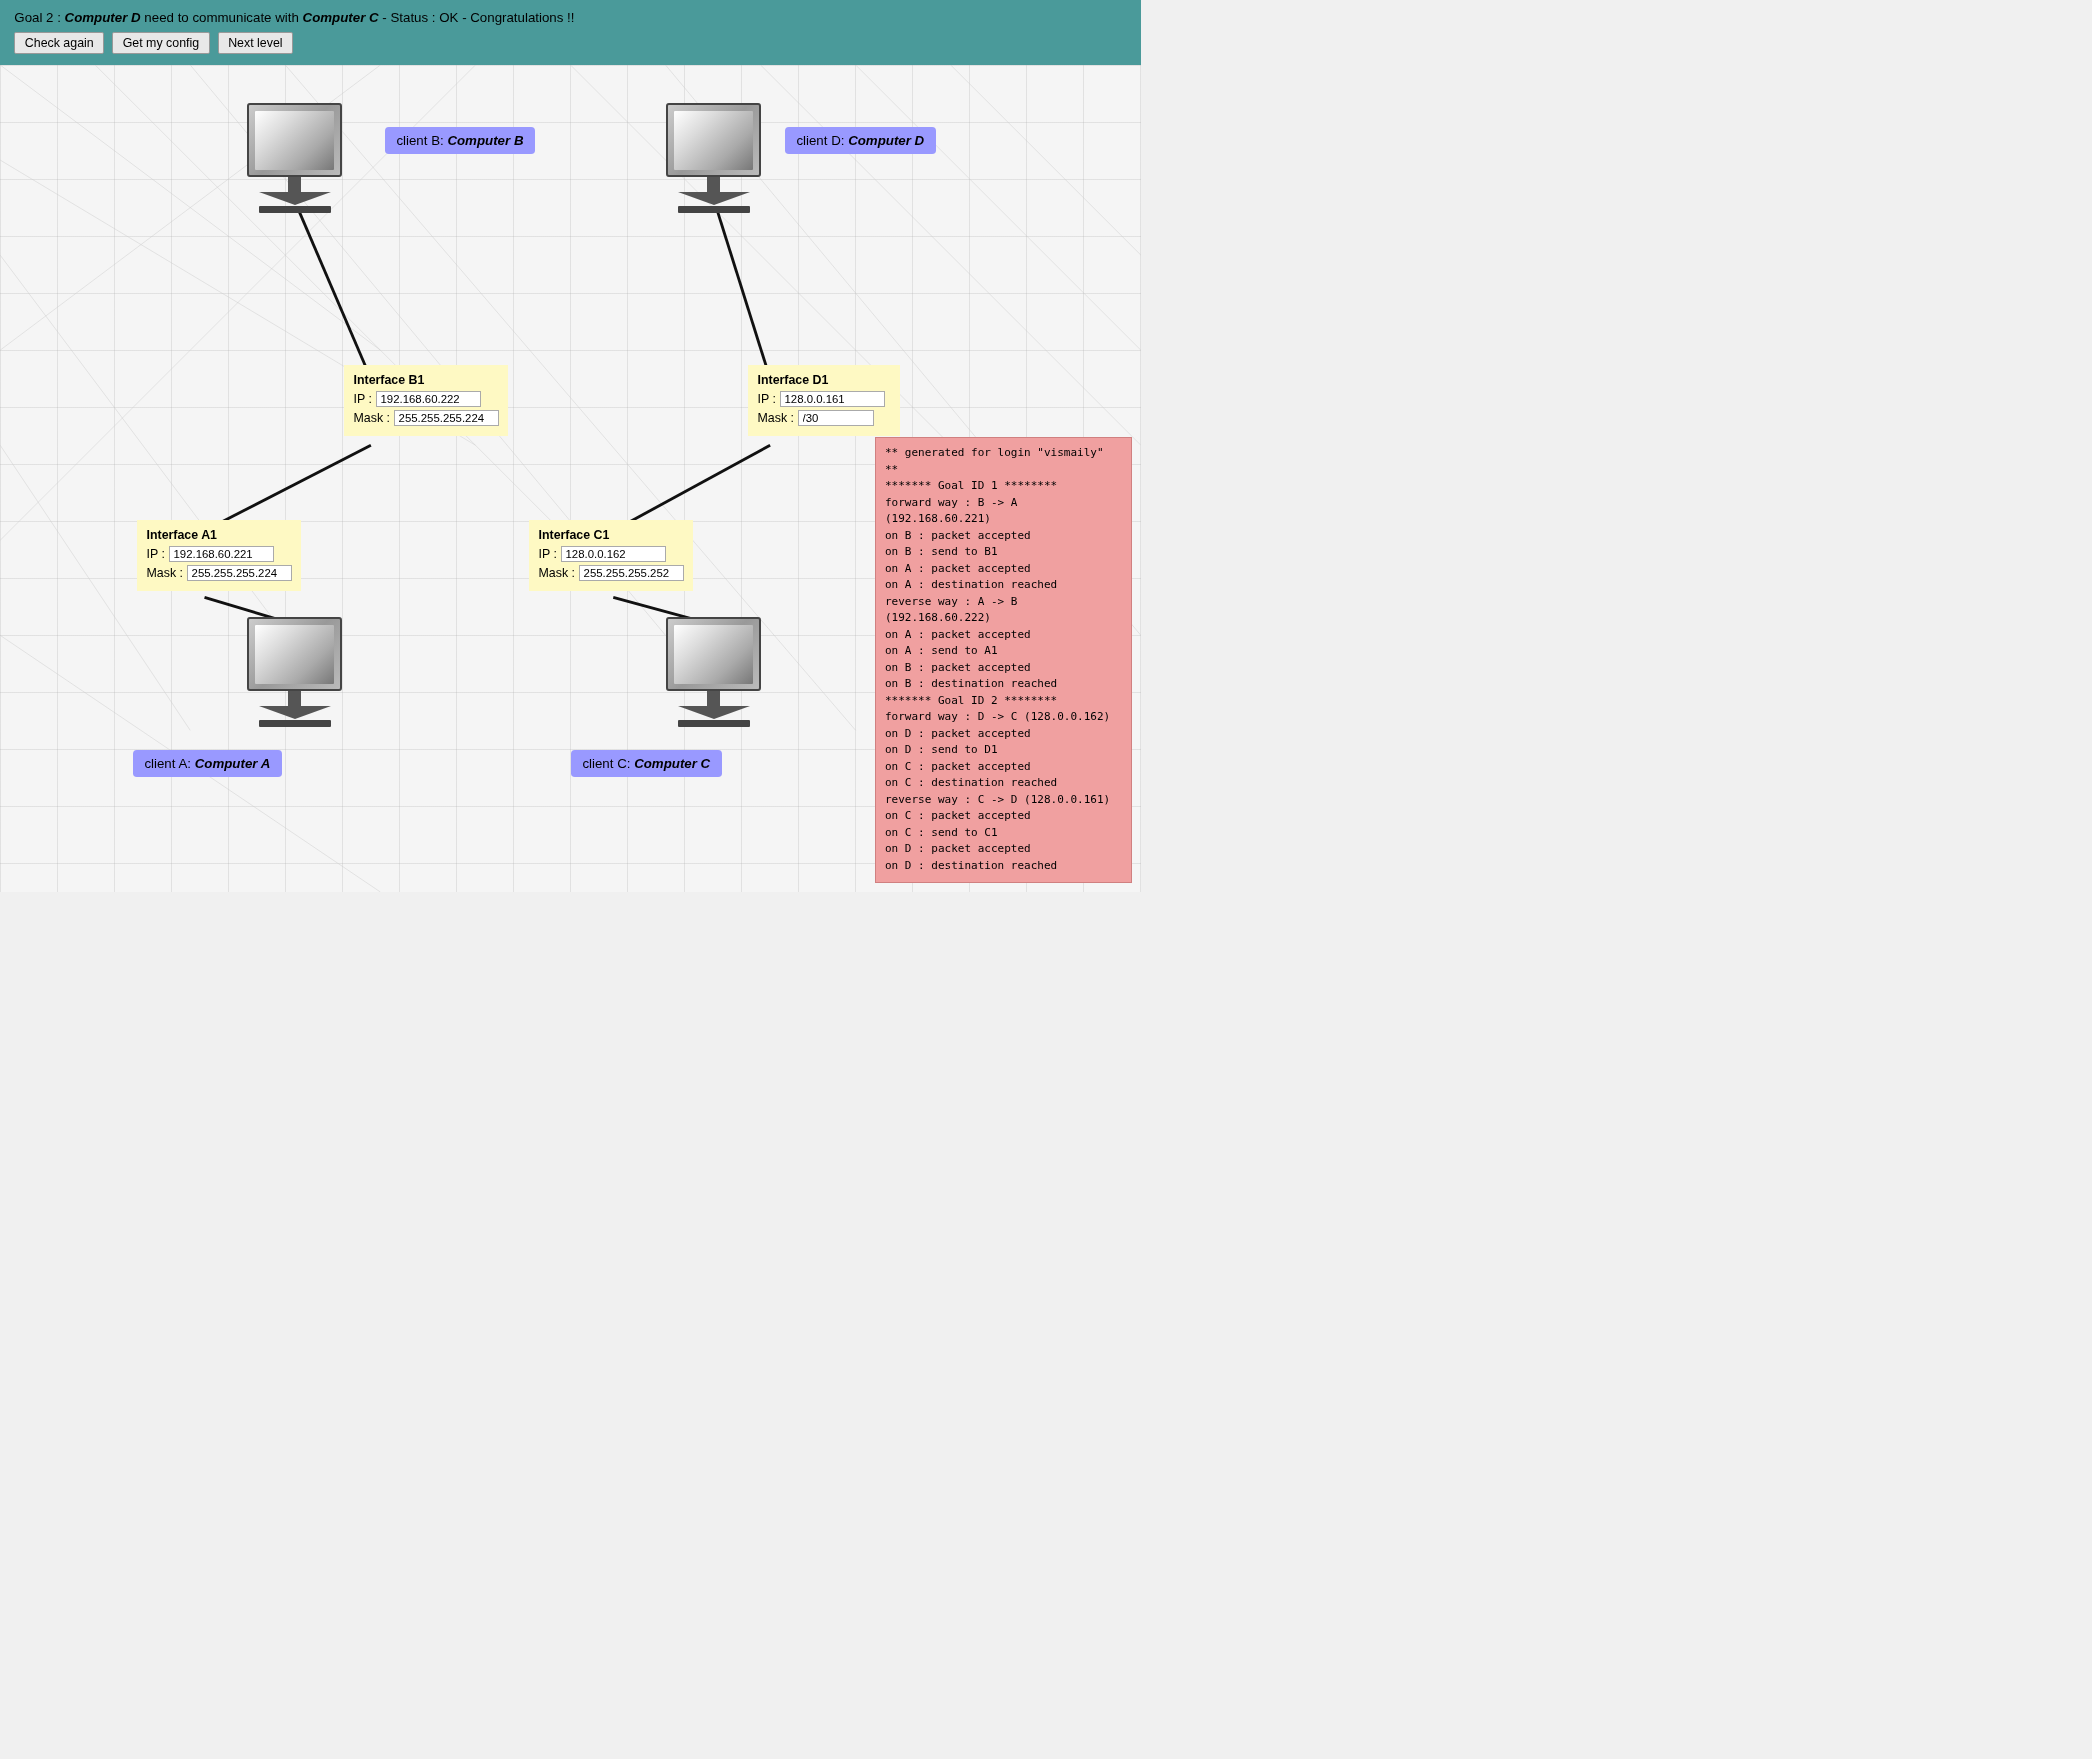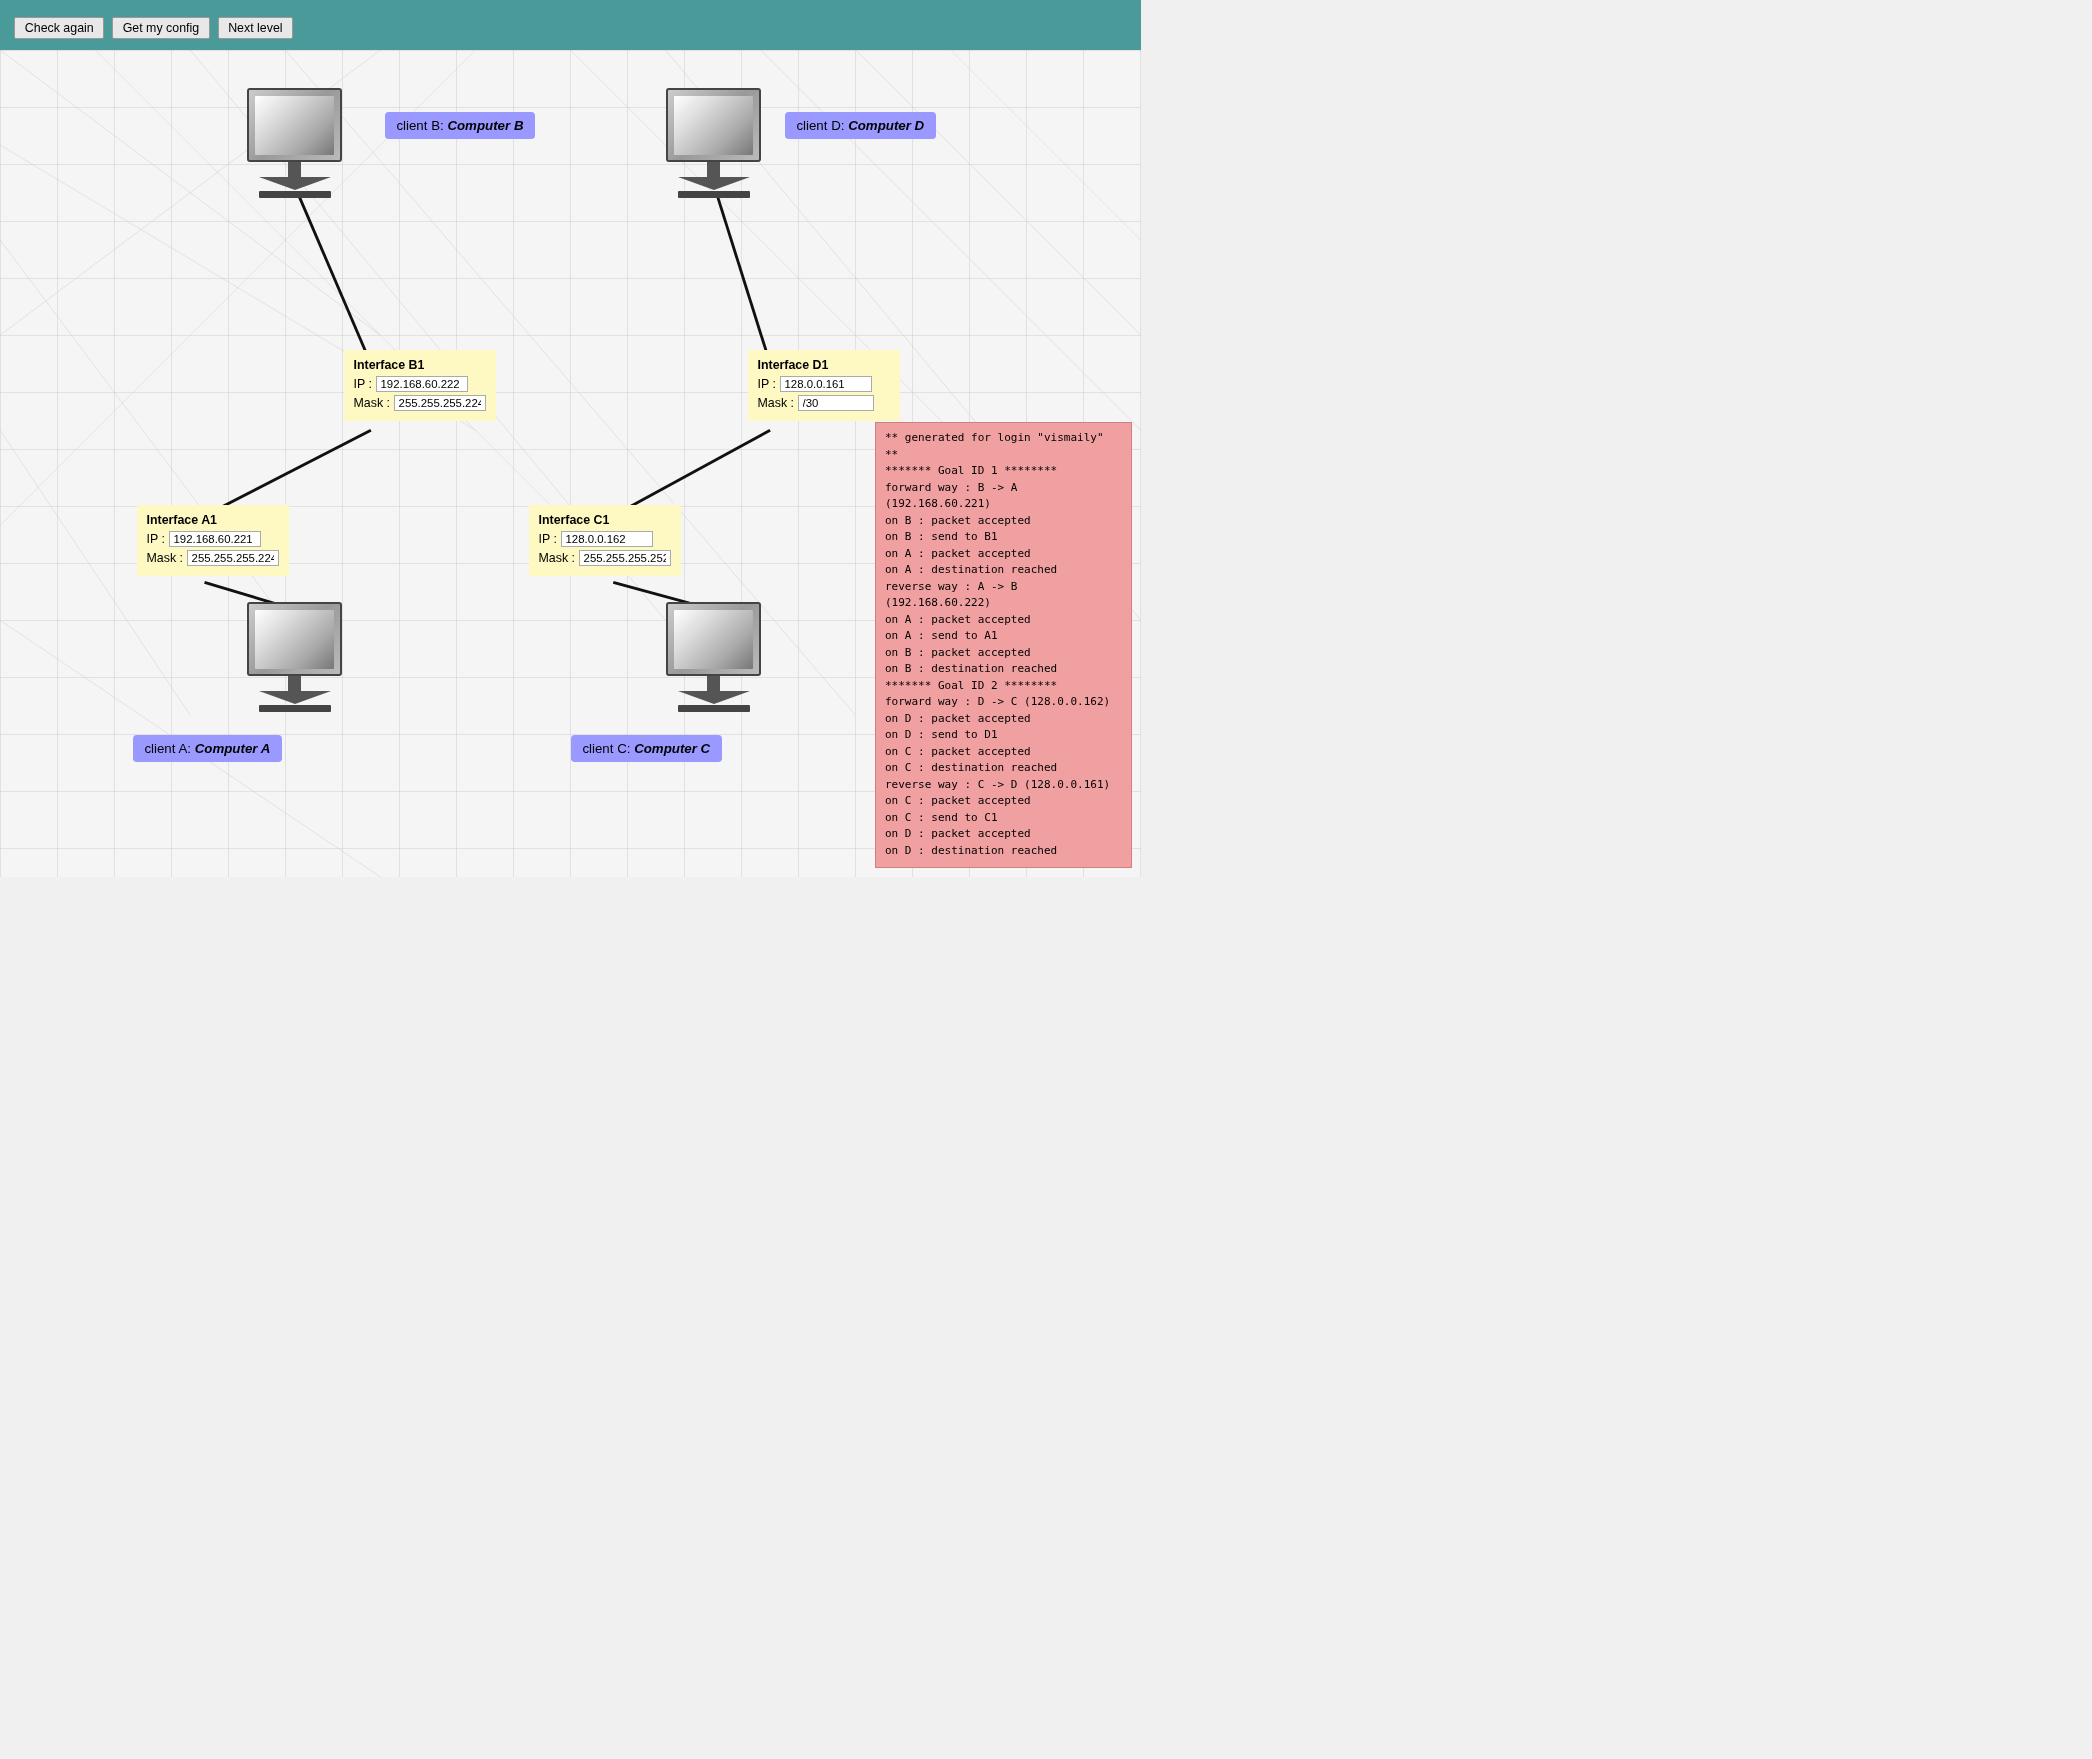--- a/index.html
+++ b/index.html
@@ -107,21 +107,21 @@
     .interface-box .iface-label {
       margin-right: 3.8px;
       color: #000;
       font-weight: normal;
     }
     .interface-box input[type=text] {
       background: #fff;
       border: 1px solid #aaa;
       padding: 1px 3.8px;
       font-size: 11.4px;
-      width: 92px;
+      width: 105px;
     }
 
     
     #log-box {
       position: absolute;
       right: 9.5px;
       bottom: 9.5px;
       width: 257px;
       background: #f0a0a0;
       border: 1px solid #d08080;
@@ -179,20 +179,23 @@
       height: 6.7px;
       background: #444;
       border-radius: 1px;
       margin-top: 1px;
     }
   </style>
 </head>
 <body>
 
 <div id="header">
+  <div class="goal-line">
+    <span>Goal 2 : </span><em>Computer D</em><span> need to communicate with </span><em>Computer C</em><span> - Status : OK - Congratulations !!</span>
+  </div>
   <div class="buttons">
     <button>Check again</button>
     <button>Get my config</button>
     <button>Next level</button>
   </div>
 </div>
 
 <div id="canvas">
 
   <svg class="lines-svg" viewBox="0 0 1200 870" width="1141" height="827">

